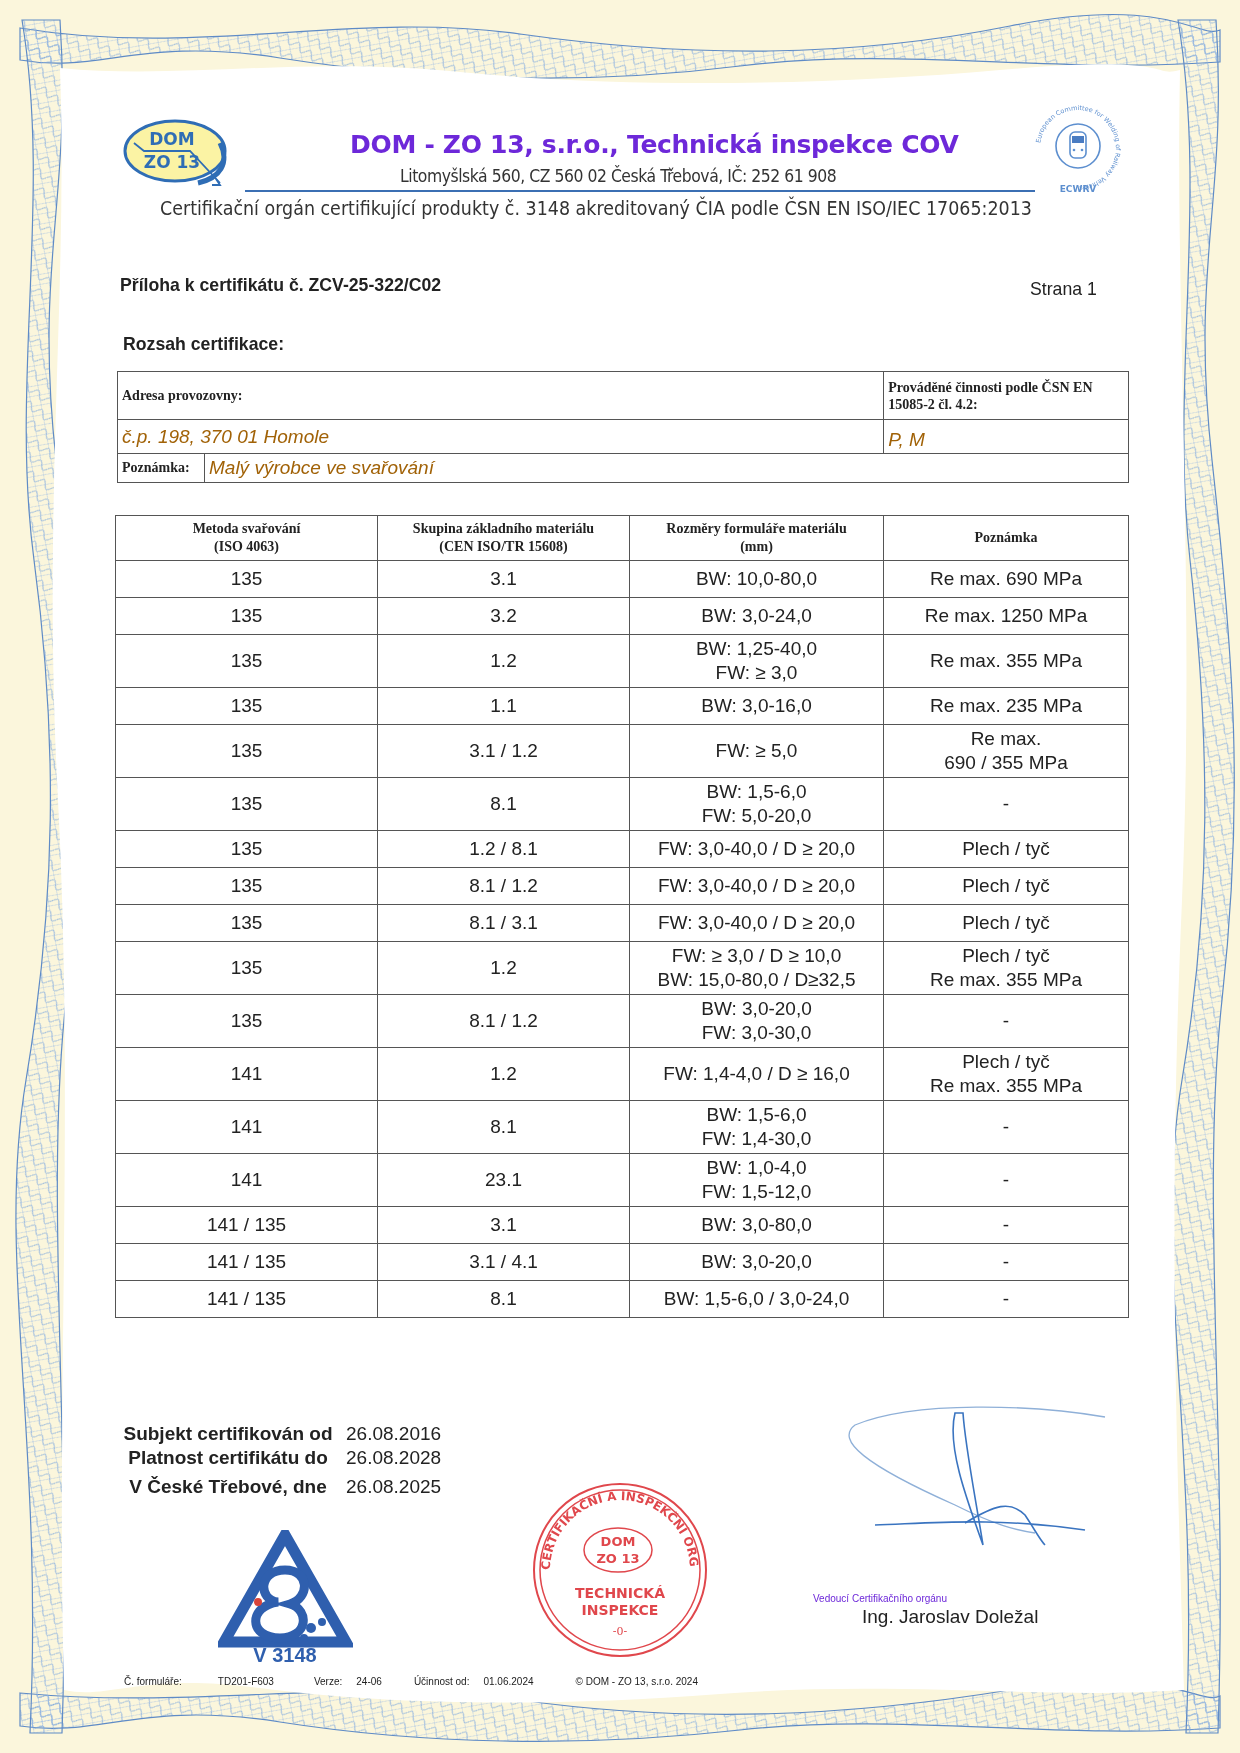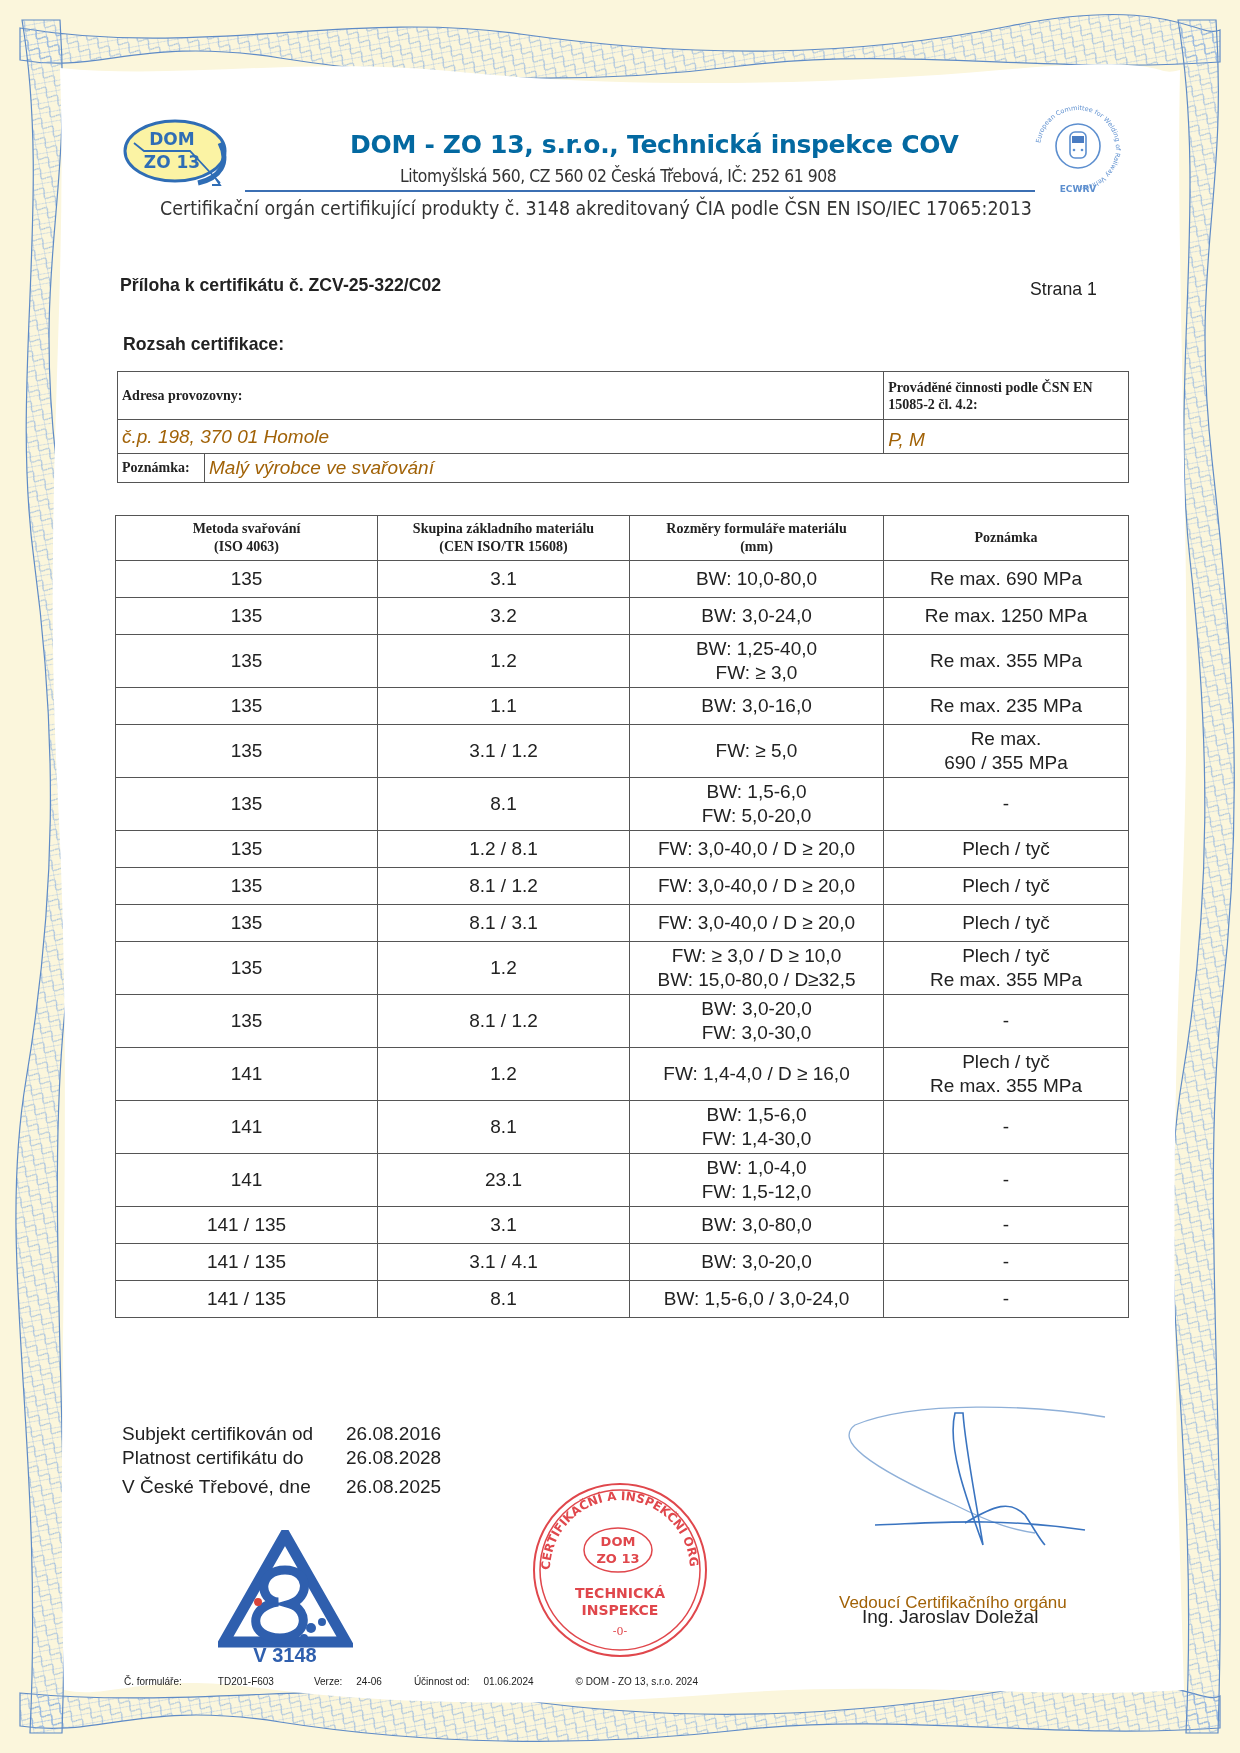--- a/index.html
+++ b/index.html
@@ -5,21 +5,21 @@
   html, body { margin:0; padding:0; }
   body { width:1240px; height:1753px; position:relative; background:#fffdf3; overflow:hidden;
          font-family:"Liberation Sans", sans-serif; color:#222; }
   .page { position:absolute; left:0; top:0; width:1240px; height:1753px; }
   
   .border-svg { position:absolute; left:0; top:0; width:1240px; height:1753px; pointer-events:none; }
 
   
   .logo-dom { position:absolute; left:120px; top:113px; width:120px; height:80px; }
   .company { position:absolute; left:350px; top:130px; font-family:"DejaVu Sans", sans-serif; font-weight:bold;
-             font-size:25px; color:#0369a1; letter-spacing:-0.3px; }
+             font-size:25px; color:#6d28d9; letter-spacing:-0.3px; }
   .address { position:absolute; left:400px; top:166px; font-family:"DejaVu Sans", sans-serif; font-size:17px;
              color:#333; letter-spacing:-0.5px; transform:scaleX(0.92); transform-origin:left; }
   .head-rule { position:absolute; left:245px; top:190px; width:790px; height:2px; background:#3b6fb3; }
   .cert-body { position:absolute; left:160px; top:197px; font-family:"DejaVu Sans", sans-serif; font-size:19px;
                color:#333; transform:scaleX(0.92); transform-origin:left; white-space:nowrap; }
   .ecwrv { position:absolute; left:1028px; top:98px; width:100px; height:100px; }
 
   .annex { position:absolute; left:120px; top:274px; font-weight:bold; font-size:19px; color:#222;
            transform:scaleX(0.93); transform-origin:left; }
   .page-no { position:absolute; left:1030px; top:278px; font-size:19px; color:#222; transform:scaleX(0.93); transform-origin:left; }
@@ -37,26 +37,26 @@
   .main-table { position:absolute; left:115px; top:515px; width:1013px; table-layout:fixed; }
   .main-table th, .main-table td { border:1.5px solid #555; text-align:center; vertical-align:middle; padding:0 4px; }
   .main-table th { font-family:"Liberation Serif", serif; font-weight:bold; font-size:14px; color:#222; height:44px; line-height:18px; }
   .main-table td { font-size:19px; color:#222; line-height:24px; }
   .main-table tr.r1 td { height:36px; }
   .main-table tr.r2 td { height:52px; }
 
   
   .dates { position:absolute; left:122px; top:1420px; font-size:19px; color:#222; line-height:27px; }
   .dates .row { display:flex; }
-  .dates .k { width:212px; text-align:left; padding-right:12px; }
+  .dates .k { width:212px; text-align:center; padding-right:12px;font-weight:bold; }
   .logo-cia { position:absolute; left:218px; top:1530px; width:135px; height:135px; }
   .stamp { position:absolute; left:530px; top:1480px; width:180px; height:180px; }
   .signature { position:absolute; left:835px; top:1405px; width:290px; height:150px; }
   .signer { position:absolute; left:862px; top:1566px; font-size:19px; color:#222;margin-top:40px; }
-  .signer-role { position:absolute; left:839px; top:1593px; font-size:17px; color:#a16207; }
+  .signer-role { position:absolute; left:813px; top:1593px; font-size:10px; color:#6d28d9; }
   .form-foot { position:absolute; left:124px; top:1676px; font-size:10px; color:#222; display:flex; }
   .form-foot span { margin-right:14px; }
 </style>
 </head>
 <body>
 
 <div class="page">
 
   <svg class="border-svg" viewBox="0 0 1240 1753">
     <defs>

